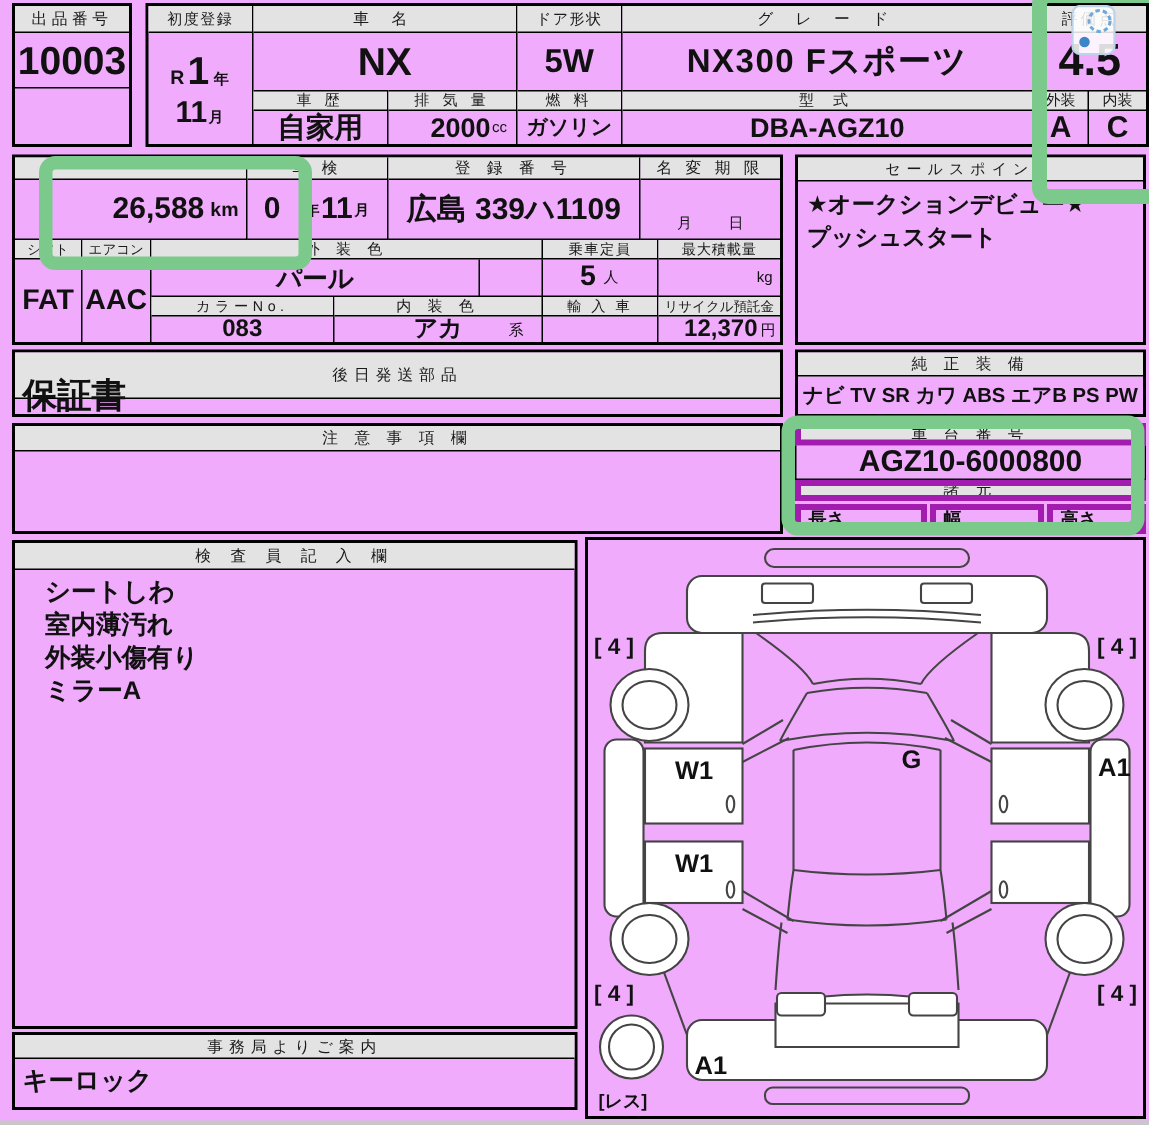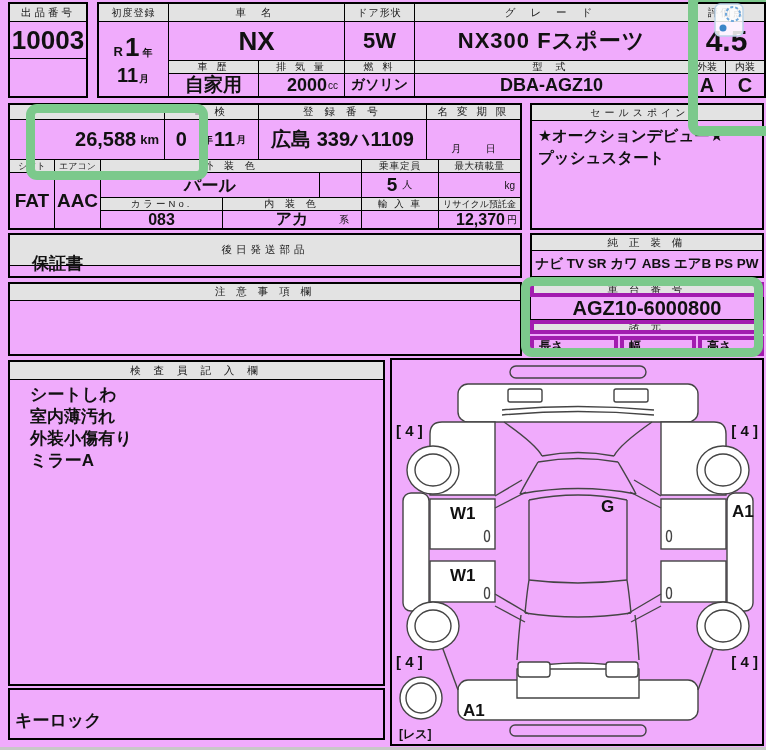--- a/index.html
+++ b/index.html
@@ -131,21 +131,21 @@
   </div>
 
   <div class="abs bx" style="left:530px;top:103px;width:234px;height:127px;">
     <div class="abs hd bb" style="left:0;top:0;width:230px;height:16px;letter-spacing:4px;font-size:10px;">セールスポイント</div>
     <div class="abs" style="left:6px;top:21px;font-size:15.5px;font-weight:bold;">★オークションデビュー★</div>
     <div class="abs" style="left:6px;top:43px;font-size:15.5px;font-weight:bold;">プッシュスタート</div>
   </div>
 
   <div class="abs bx" style="left:8px;top:233px;width:514px;height:45px;">
     <div class="abs hd bb" style="left:0;top:0;width:510px;height:31px;letter-spacing:4px;">後日発送部品</div>
-    <div class="abs val left" style="left:17px;top:16px;width:510px;height:25px;font-size:17px;">保証書</div>
+    <div class="abs val left" style="left:0;top:16px;width:510px;height:25px;font-size:23px;">保証書</div>
   </div>
 
   <div class="abs bx" style="left:530px;top:233px;width:234px;height:45px;">
     <div class="abs hd bb" style="left:0;top:0;width:230px;height:16px;letter-spacing:4px;">純 正 装 備</div>
     <div class="abs val" style="left:0;top:16px;width:230px;height:25px;font-size:13.5px;letter-spacing:0;">ナビ TV SR カワ ABS エアB PS PW</div>
   </div>
 
   <div class="abs bx" style="left:8px;top:282px;width:514px;height:74px;">
     <div class="abs hd bb" style="left:0;top:0;width:510px;height:17px;letter-spacing:4px;">注 意 事 項 欄</div>
     <div class="abs" style="left:0;top:17px;width:510px;height:53px;"></div>
@@ -164,20 +164,21 @@
     <div class="abs hd bb" style="left:0;top:0;width:373px;height:18px;letter-spacing:5px;">検 査 員 記 入 欄</div>
     <div class="abs" style="left:20px;top:22px;font-size:17px;font-weight:bold;line-height:22px;">
       <div>シートしわ</div>
       <div>室内薄汚れ</div>
       <div>外装小傷有り</div>
       <div>ミラーA</div>
     </div>
   </div>
 
   <div class="abs bx" style="left:8px;top:688px;width:377px;height:52px;">
+    <div class="abs hd bb" style="left:0;top:0;width:373px;height:16px;letter-spacing:4px;">事務局よりご案内</div>
     <div class="abs val left" style="left:0;top:16px;width:373px;height:32px;font-size:17px;align-items:flex-start;padding-top:3px;">キーロック</div>
   </div>
 
   <div class="abs bx" style="left:390px;top:358px;width:374px;height:388px;">
     <svg width="370" height="384" viewBox="0 0 370 384">
       <g fill="none" stroke="#444" stroke-width="1.4">
 
         <rect x="118" y="6" width="136" height="12" rx="6"></rect>
 
         <rect x="66" y="24" width="240" height="38" rx="10" fill="#fff"></rect>

